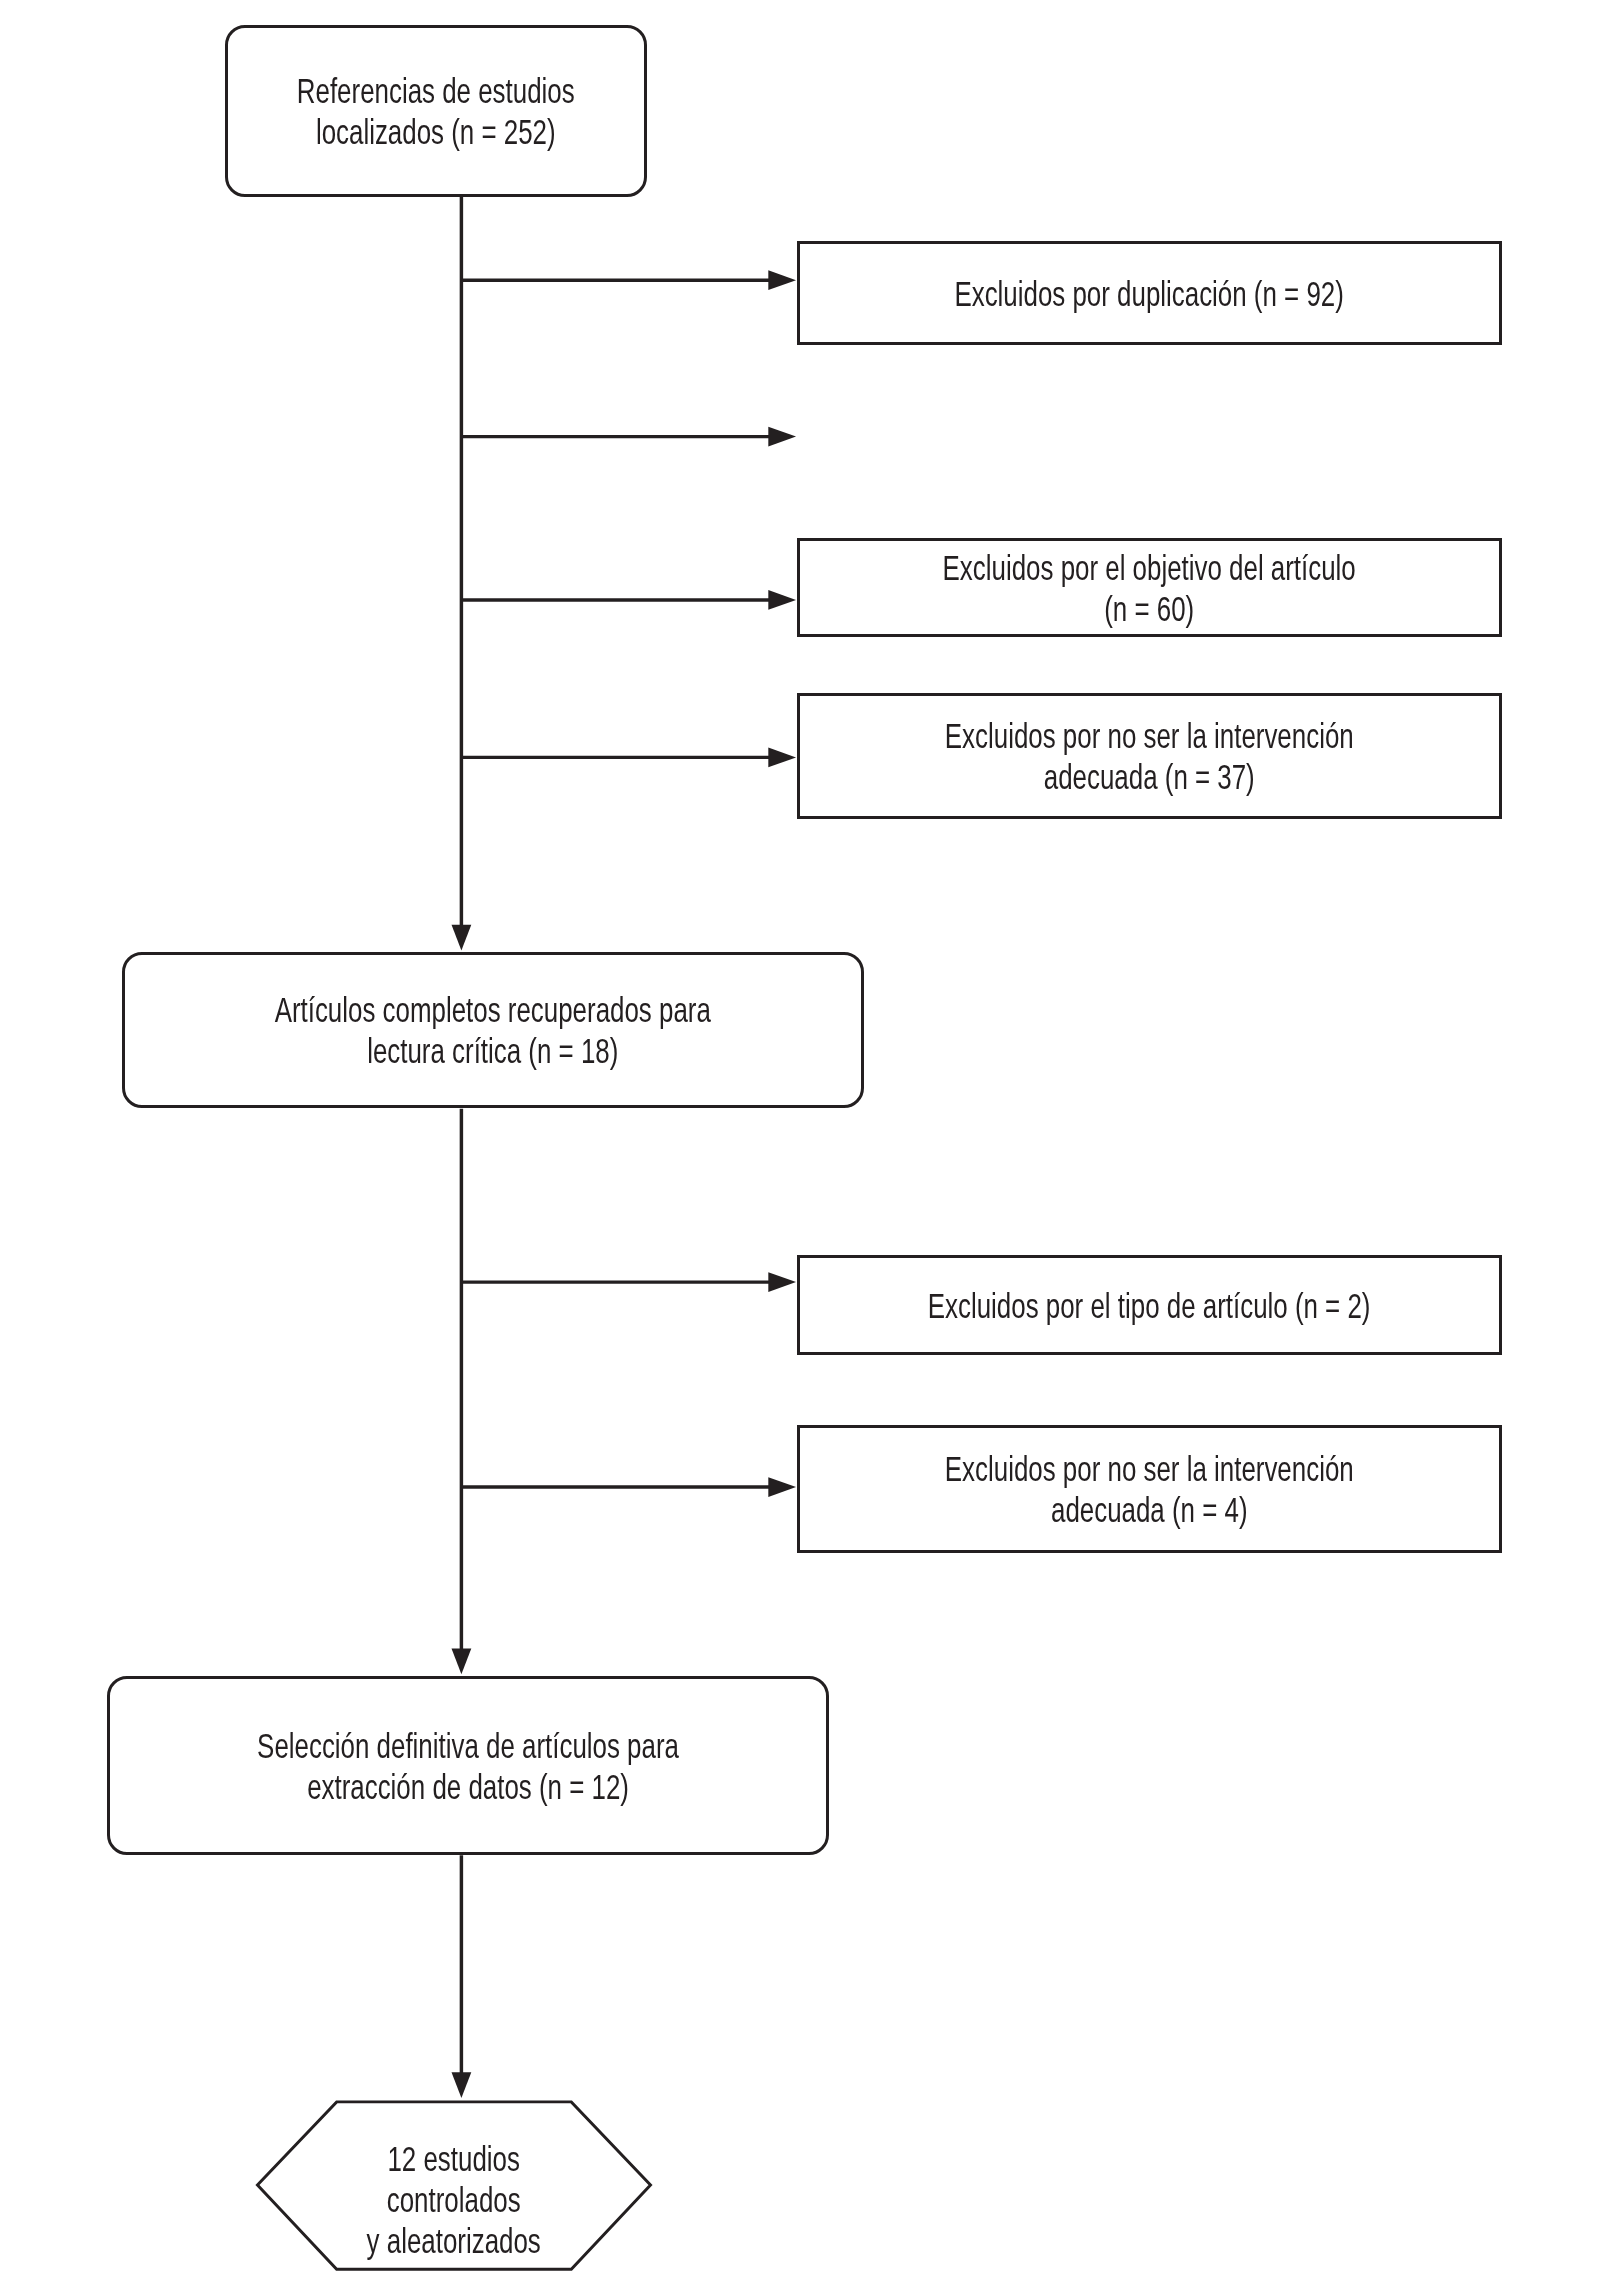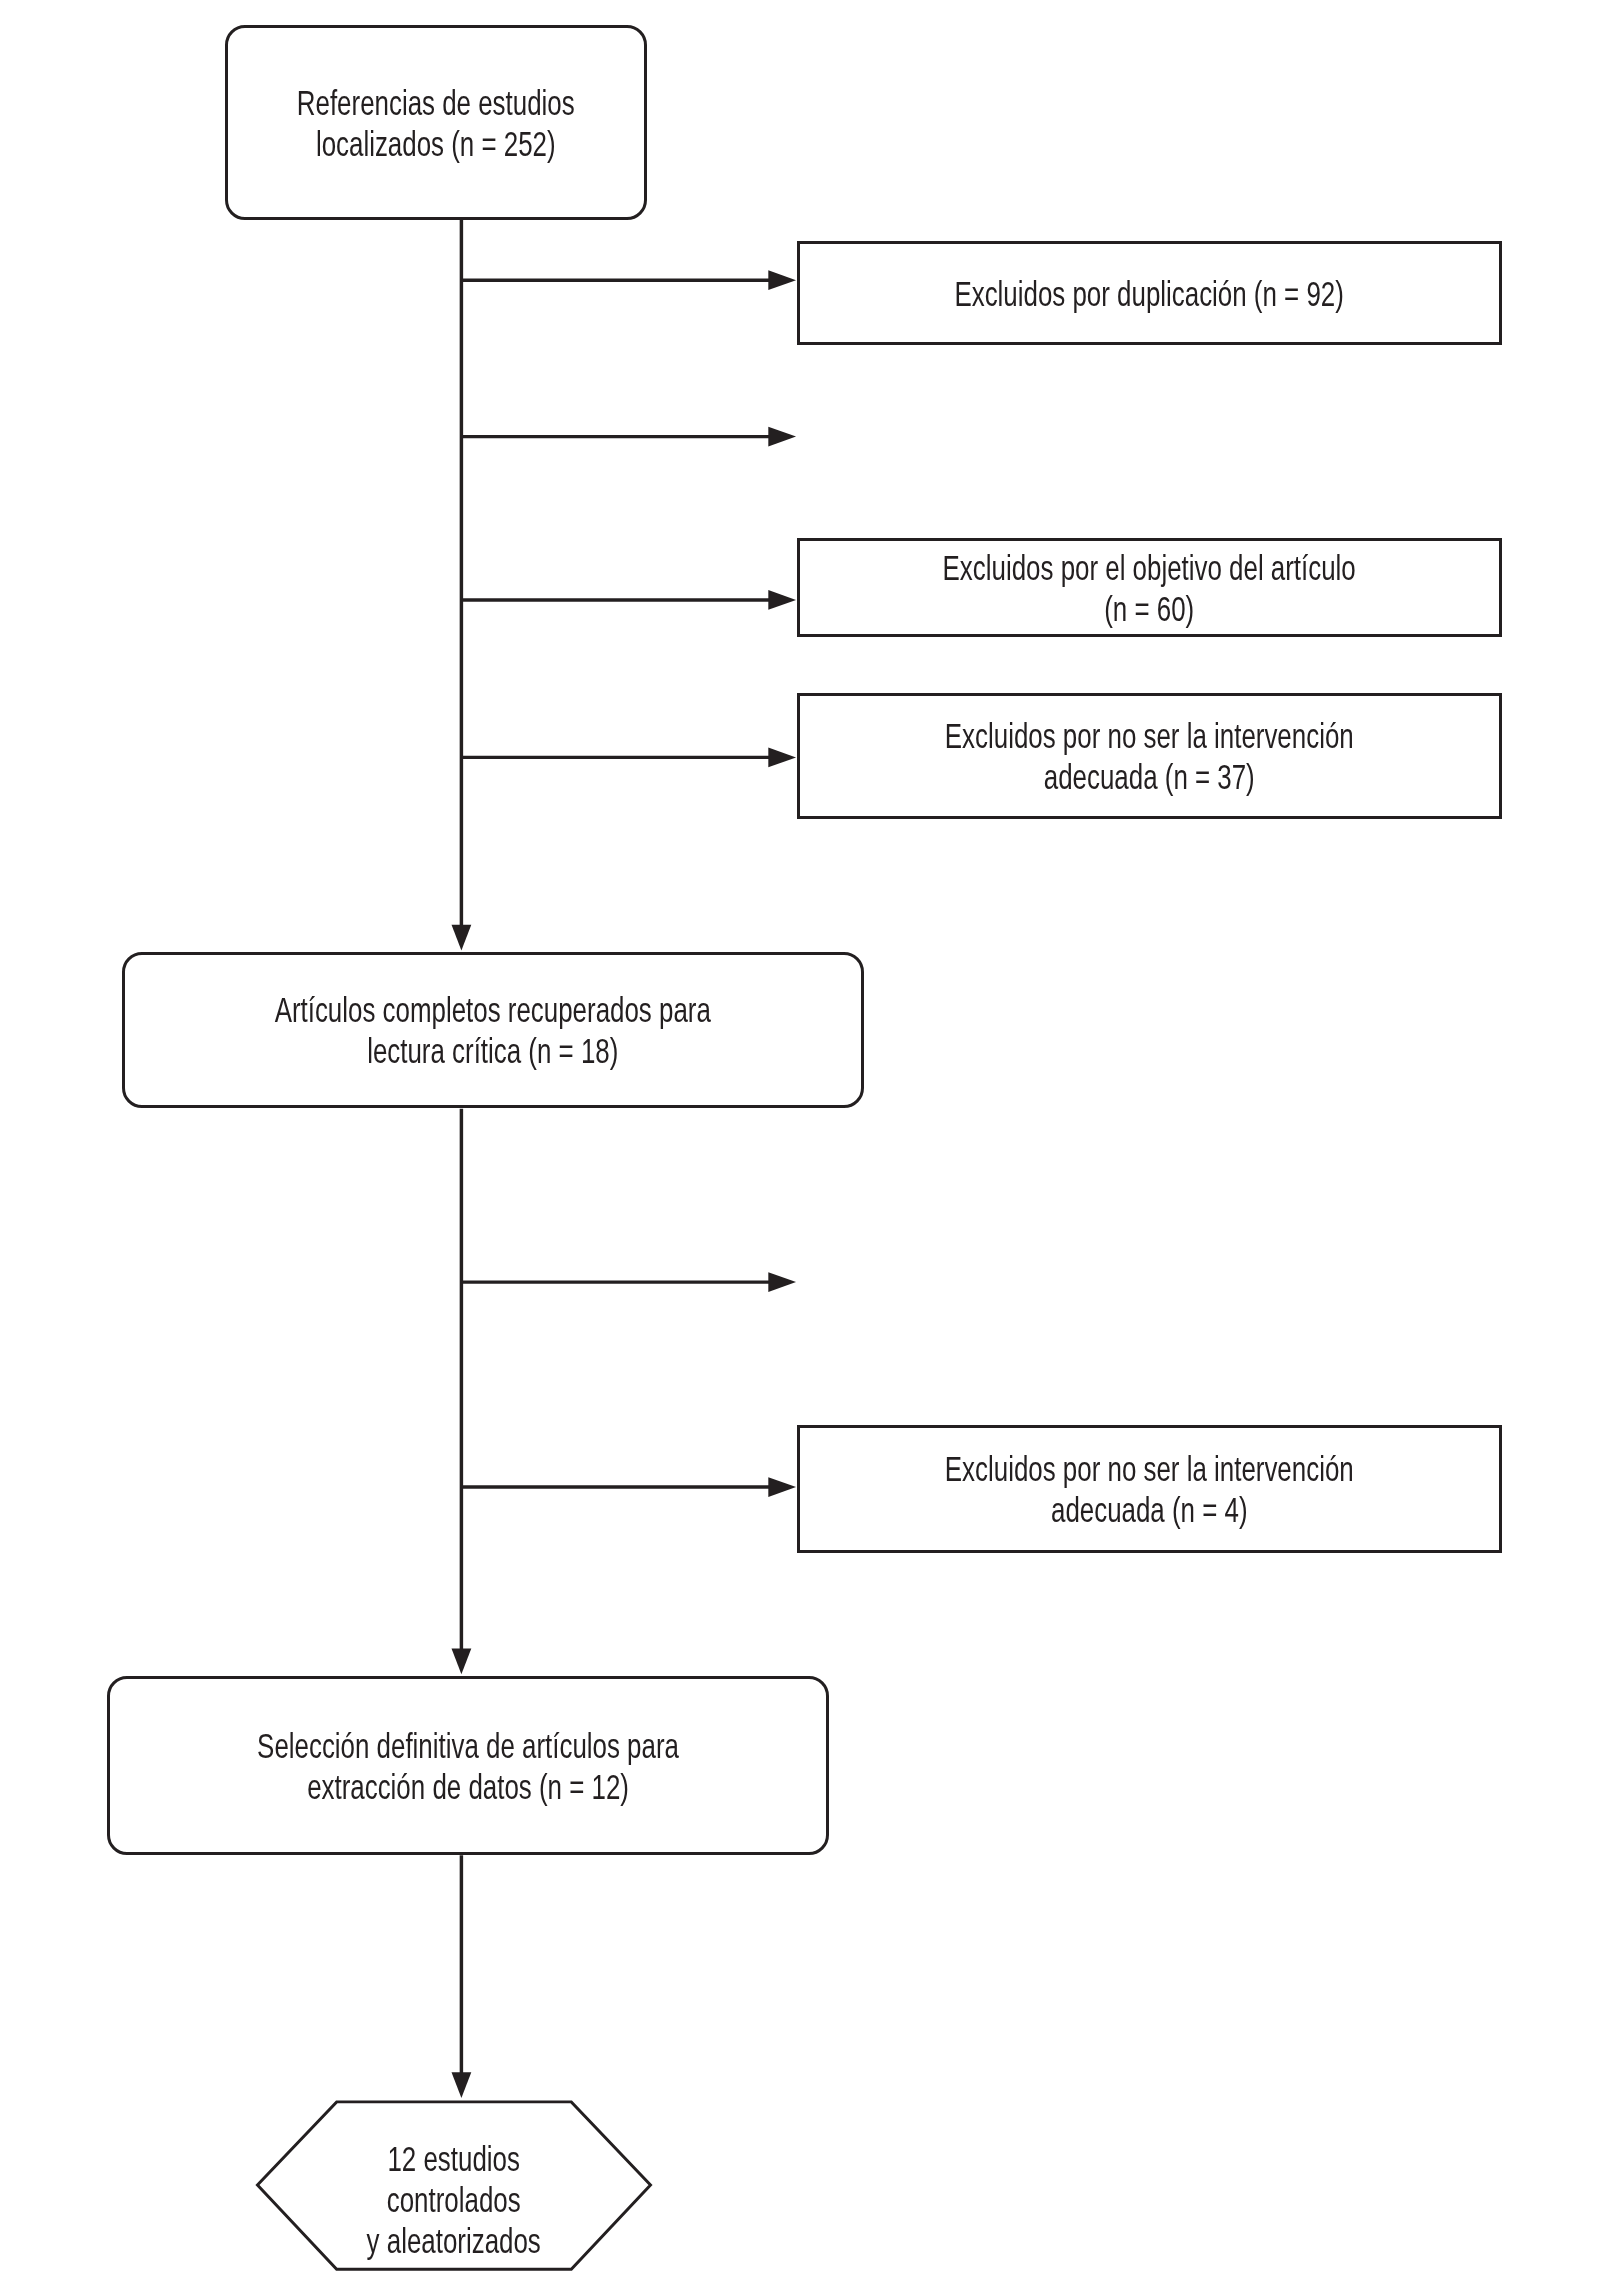--- a/index.html
+++ b/index.html
@@ -71,21 +71,21 @@
 
     <line class="cline" x1="466" y1="1502" x2="778" y2="1502"></line>
     <polygon class="ahead" points="776,1492 776,1512 804,1502"></polygon>
 
     <line class="cline" x1="466" y1="1874" x2="466" y2="2095"></line>
     <polygon class="ahead" points="456,2093 476,2093 466,2119"></polygon>
 
     <polygon class="hexagon" points="340,2123 577,2123 657,2207 577,2292 340,2292 260,2207"></polygon>
   </svg>
 
-  <div class="node round" style="left:225px;top:25px;width:422px;height:195px">
+  <div class="node round" style="left:225px;top:25px;width:422px;height:172px">
     <div class="label">
       <div class="line">Referencias de estudios</div>
       <div class="line">localizados (n = 252)</div>
     </div>
   </div>
 
   <div class="node" style="left:797px;top:241px;width:705px;height:104px">
     <div class="label">
       <div class="line">Excluidos por duplicación (n = 92)</div>
     </div>
@@ -106,20 +106,25 @@
     </div>
   </div>
 
   <div class="node round" style="left:122px;top:952px;width:742px;height:156px">
     <div class="label">
       <div class="line">Artículos completos recuperados para</div>
       <div class="line">lectura crítica (n = 18)</div>
     </div>
   </div>
 
+  <div class="node" style="left:797px;top:1255px;width:705px;height:100px">
+    <div class="label">
+      <div class="line">Excluidos por el tipo de artículo (n = 2)</div>
+    </div>
+  </div>
 
   <div class="node" style="left:797px;top:1425px;width:705px;height:128px">
     <div class="label">
       <div class="line">Excluidos por no ser la intervención</div>
       <div class="line">adecuada (n = 4)</div>
     </div>
   </div>
 
   <div class="node round" style="left:107px;top:1676px;width:722px;height:179px">
     <div class="label">

